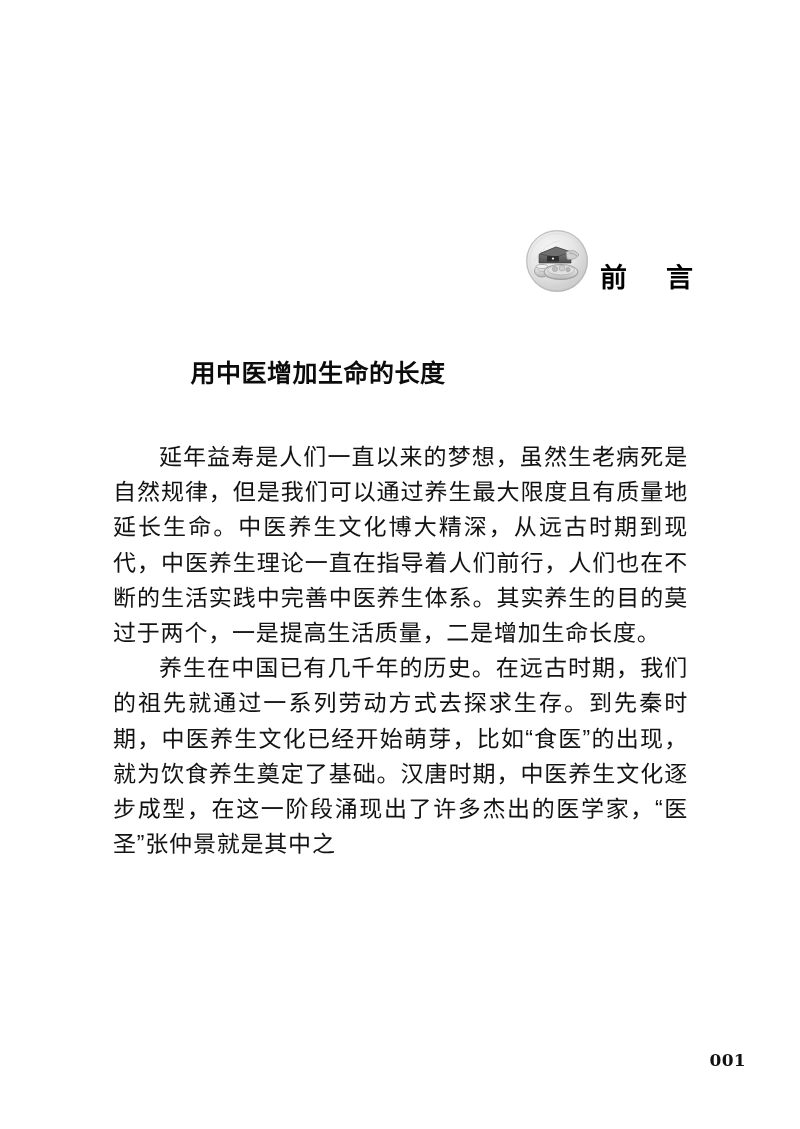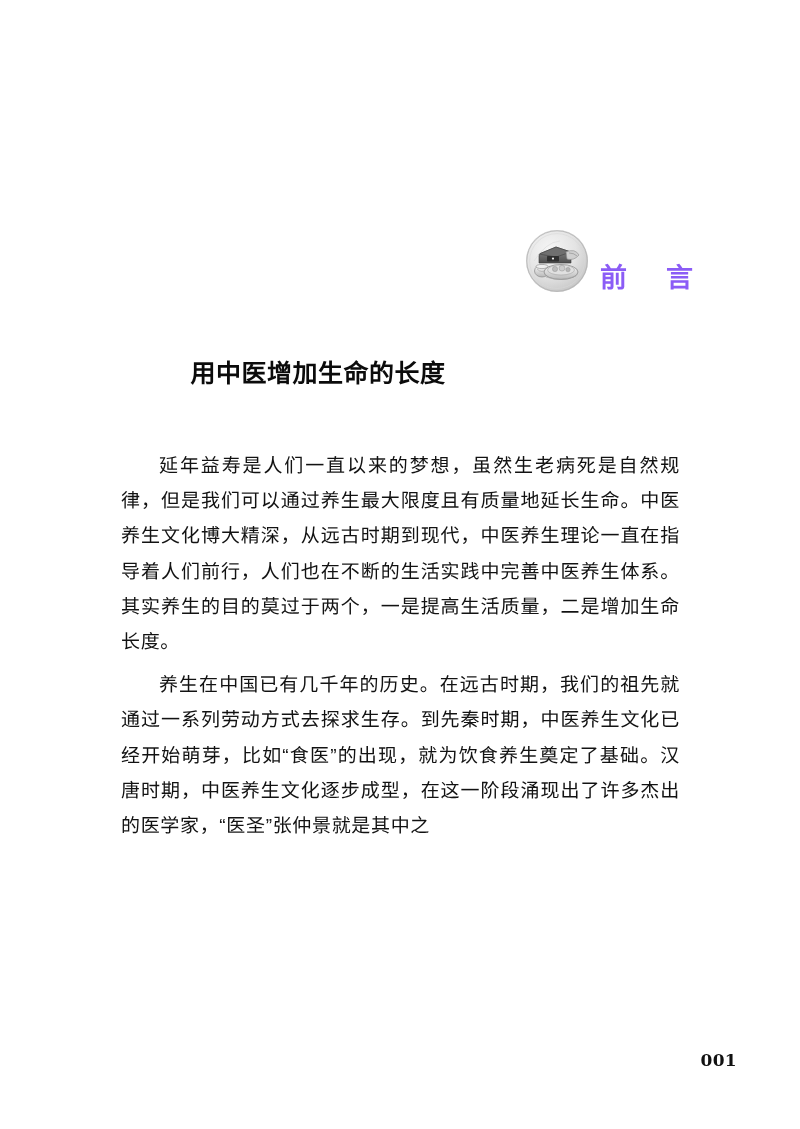--- a/index.html
+++ b/index.html
@@ -47,21 +47,21 @@
   .ornament svg { display: block; width: 62px; height: 62px; }
 
   .header-title {
     position: absolute;
     left: 600px;
     top: 152px;
     font-family: "DejaVu Serif", "Liberation Serif", serif;
     font-size: 27px;
     font-weight: 700;
     letter-spacing: 0.22em;
-    color: #8b5cf6;
+    color: #000000;
     white-space: pre;
     line-height: 1;
   }
 
   
   .article-title {
     position: absolute;
     left: 0;
     top: 340px;
     width: 636px;
@@ -76,36 +76,36 @@
 
   
   .body-text {
     position: absolute;
     left: 113px;
     top: 440px;
     width: 575px;
   }
 
   .body-text p {
-    margin: 8px;
+    margin: 0;
     font-family: "Liberation Sans", "DejaVu Sans", sans-serif;
-    font-size: 19px;
+    font-size: 23px;
     line-height: 35.2px;
     color: #121212;
     text-align: justify;
     text-justify: inter-character;
     text-indent: 2em;
     letter-spacing: 0.035em;
     word-break: break-all;
   }
 
   
   .folio {
     position: absolute;
-    right: 63px;
+    right: 54px;
     top: 1050px;
     font-family: "DejaVu Serif", "Liberation Serif", serif;
     font-size: 17px;
     font-weight: 700;
     color: #111111;
     letter-spacing: 0.02em;
   }
 </style>
 </head>
 <body>

